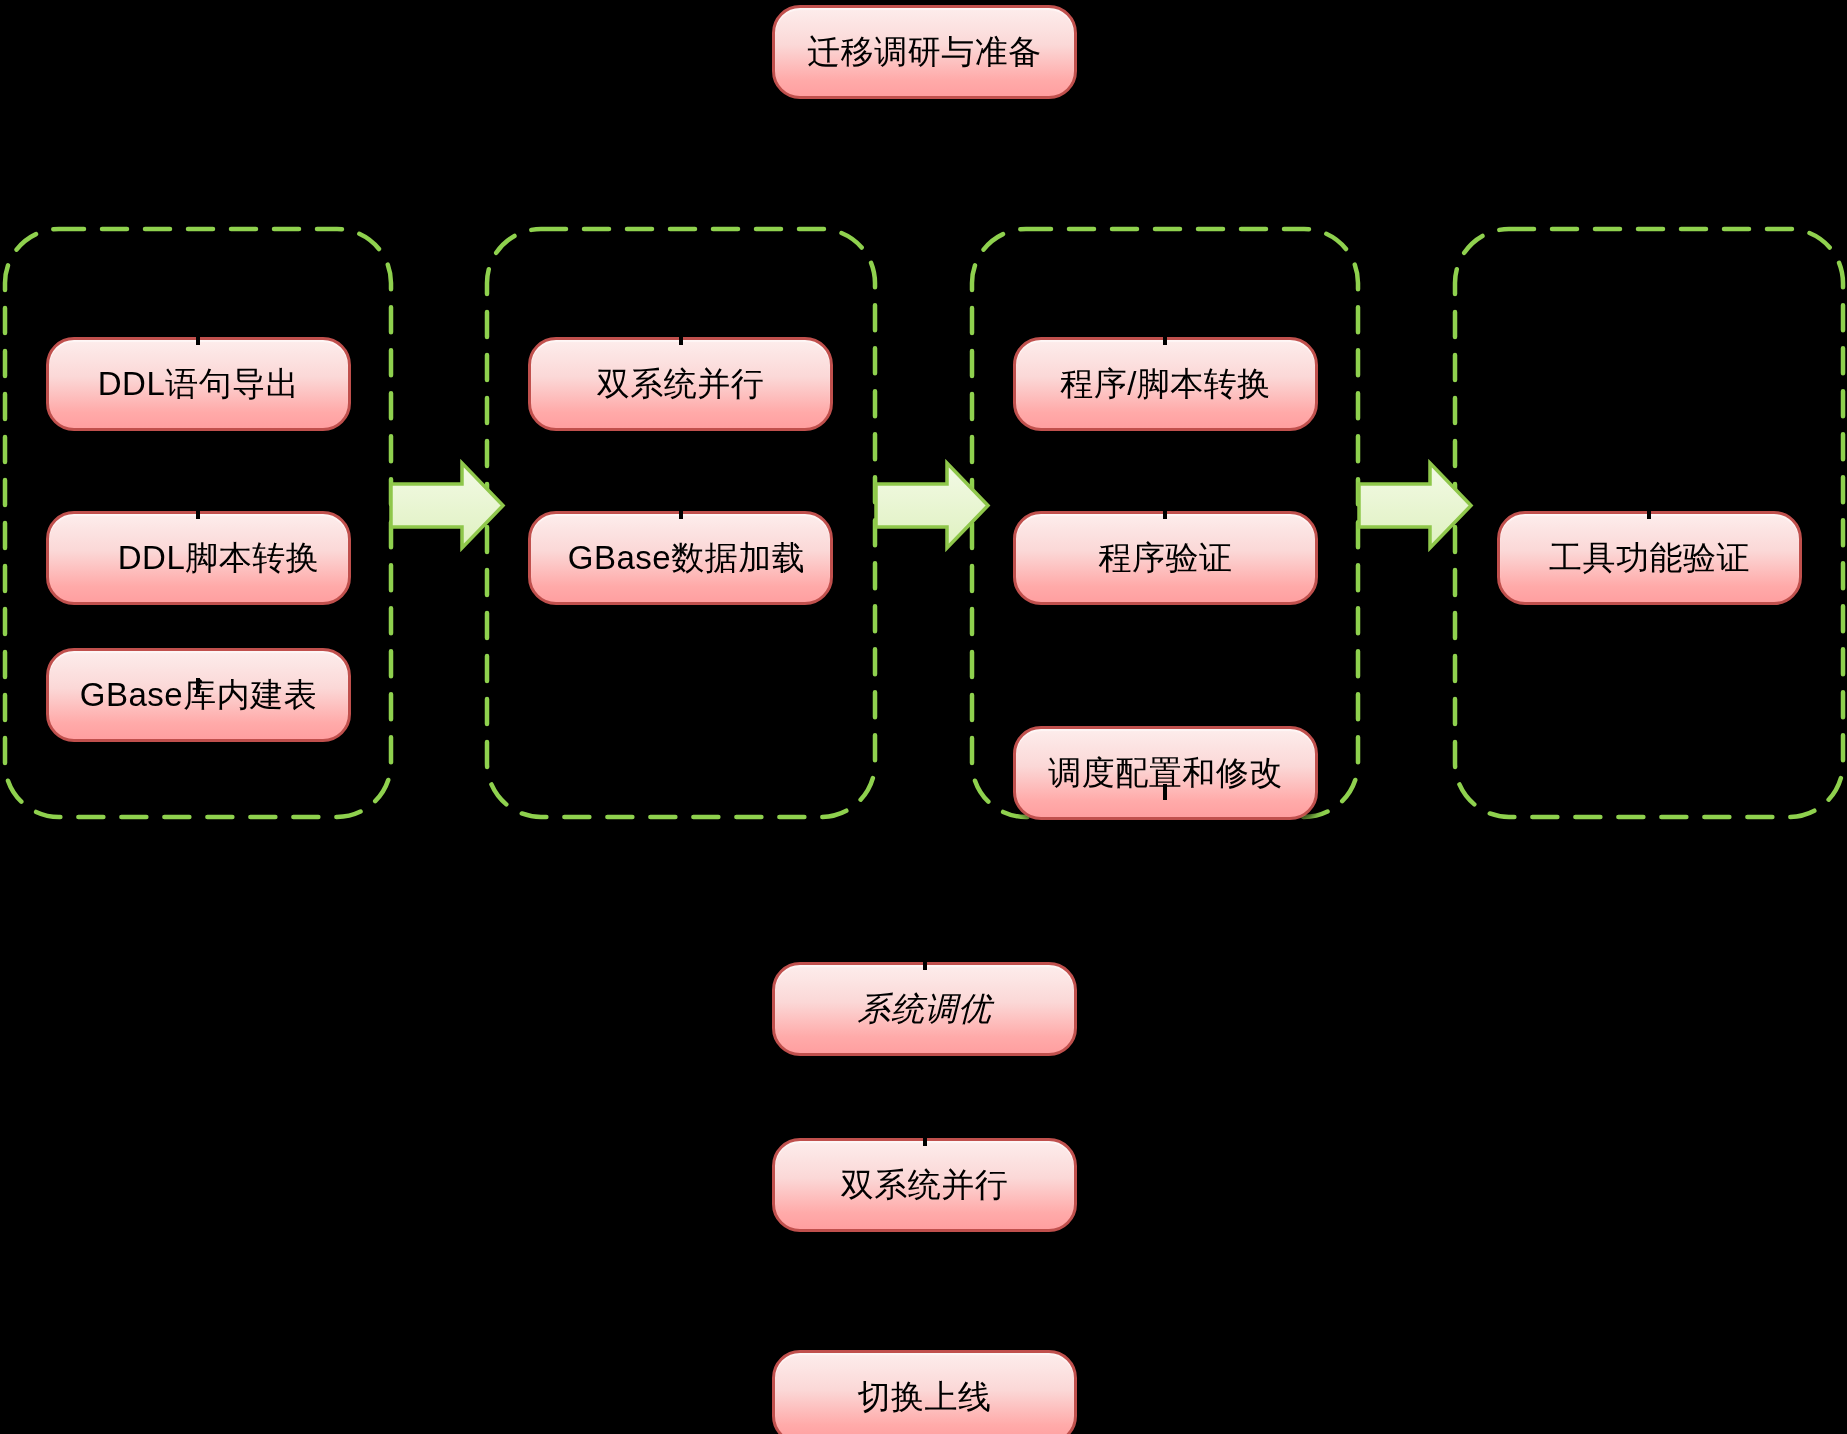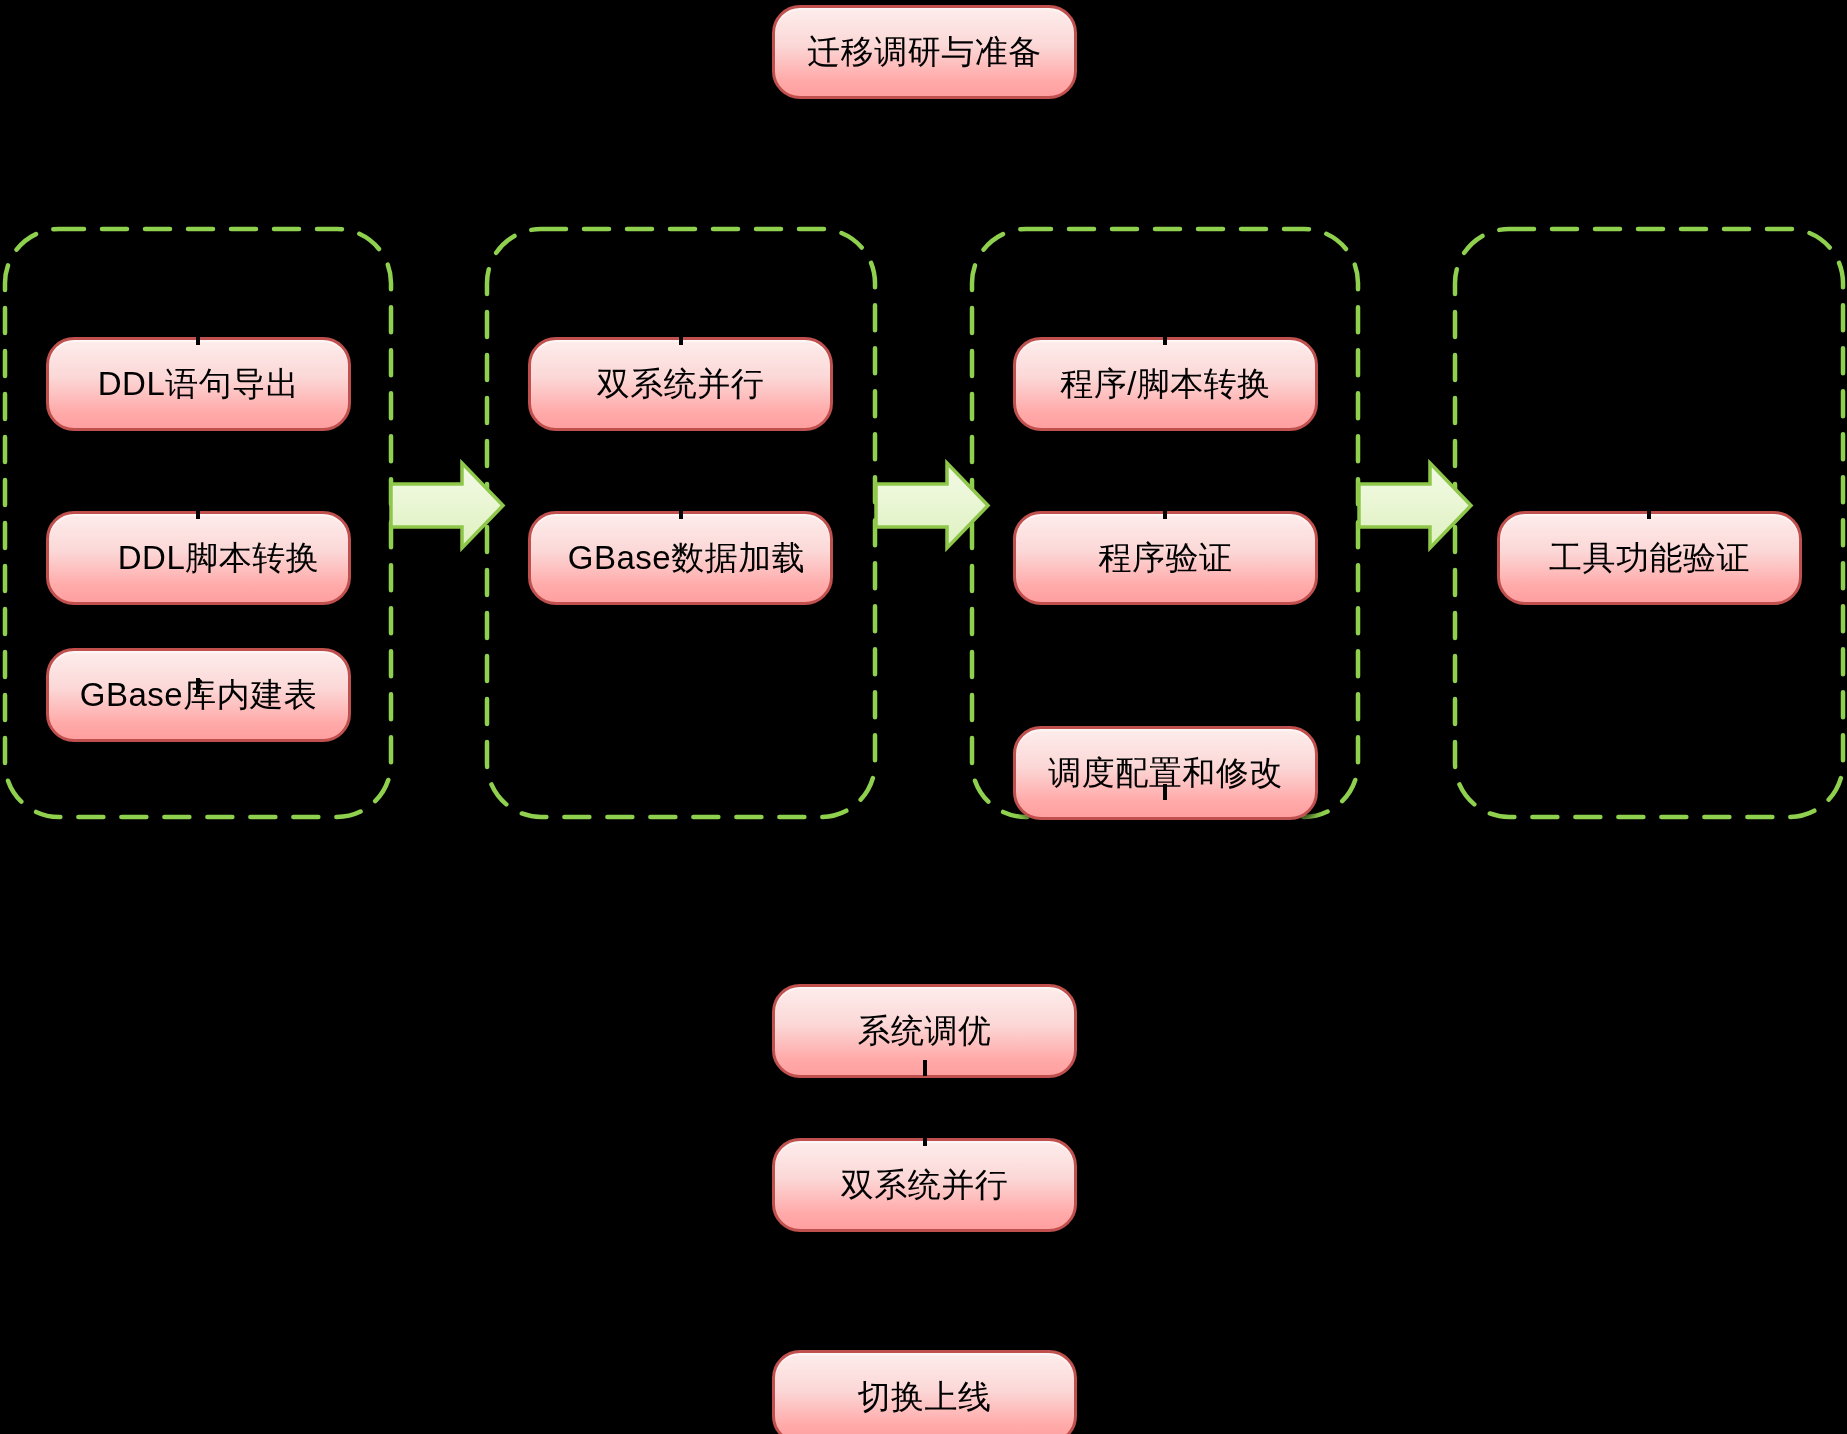--- a/index.html
+++ b/index.html
@@ -108,21 +108,21 @@
     <span>程序验证</span>
   </div>
   <div class="flow-node" style="left:1013px; top:686px;margin-top:40px;">
     <span>调度配置和修改</span>
   </div>
 
   <div class="flow-node" style="left:1497px; top:511px;text-align:center;">
     <span>工具功能验证</span>
   </div>
 
-  <div class="flow-node" style="left:772px; top:984px;">
+  <div class="flow-node" style="left:772px; top:962px;font-style:italic;">
     <span>系统调优</span>
   </div>
   <div class="flow-node" style="left:772px; top:1138px;">
     <span>双系统并行</span>
   </div>
   <div class="flow-node" style="left:772px; top:1350px;">
     <span>切换上线</span>
   </div>
 
   <div class="connector-stub" style="left:923px; top:103px;"></div>

